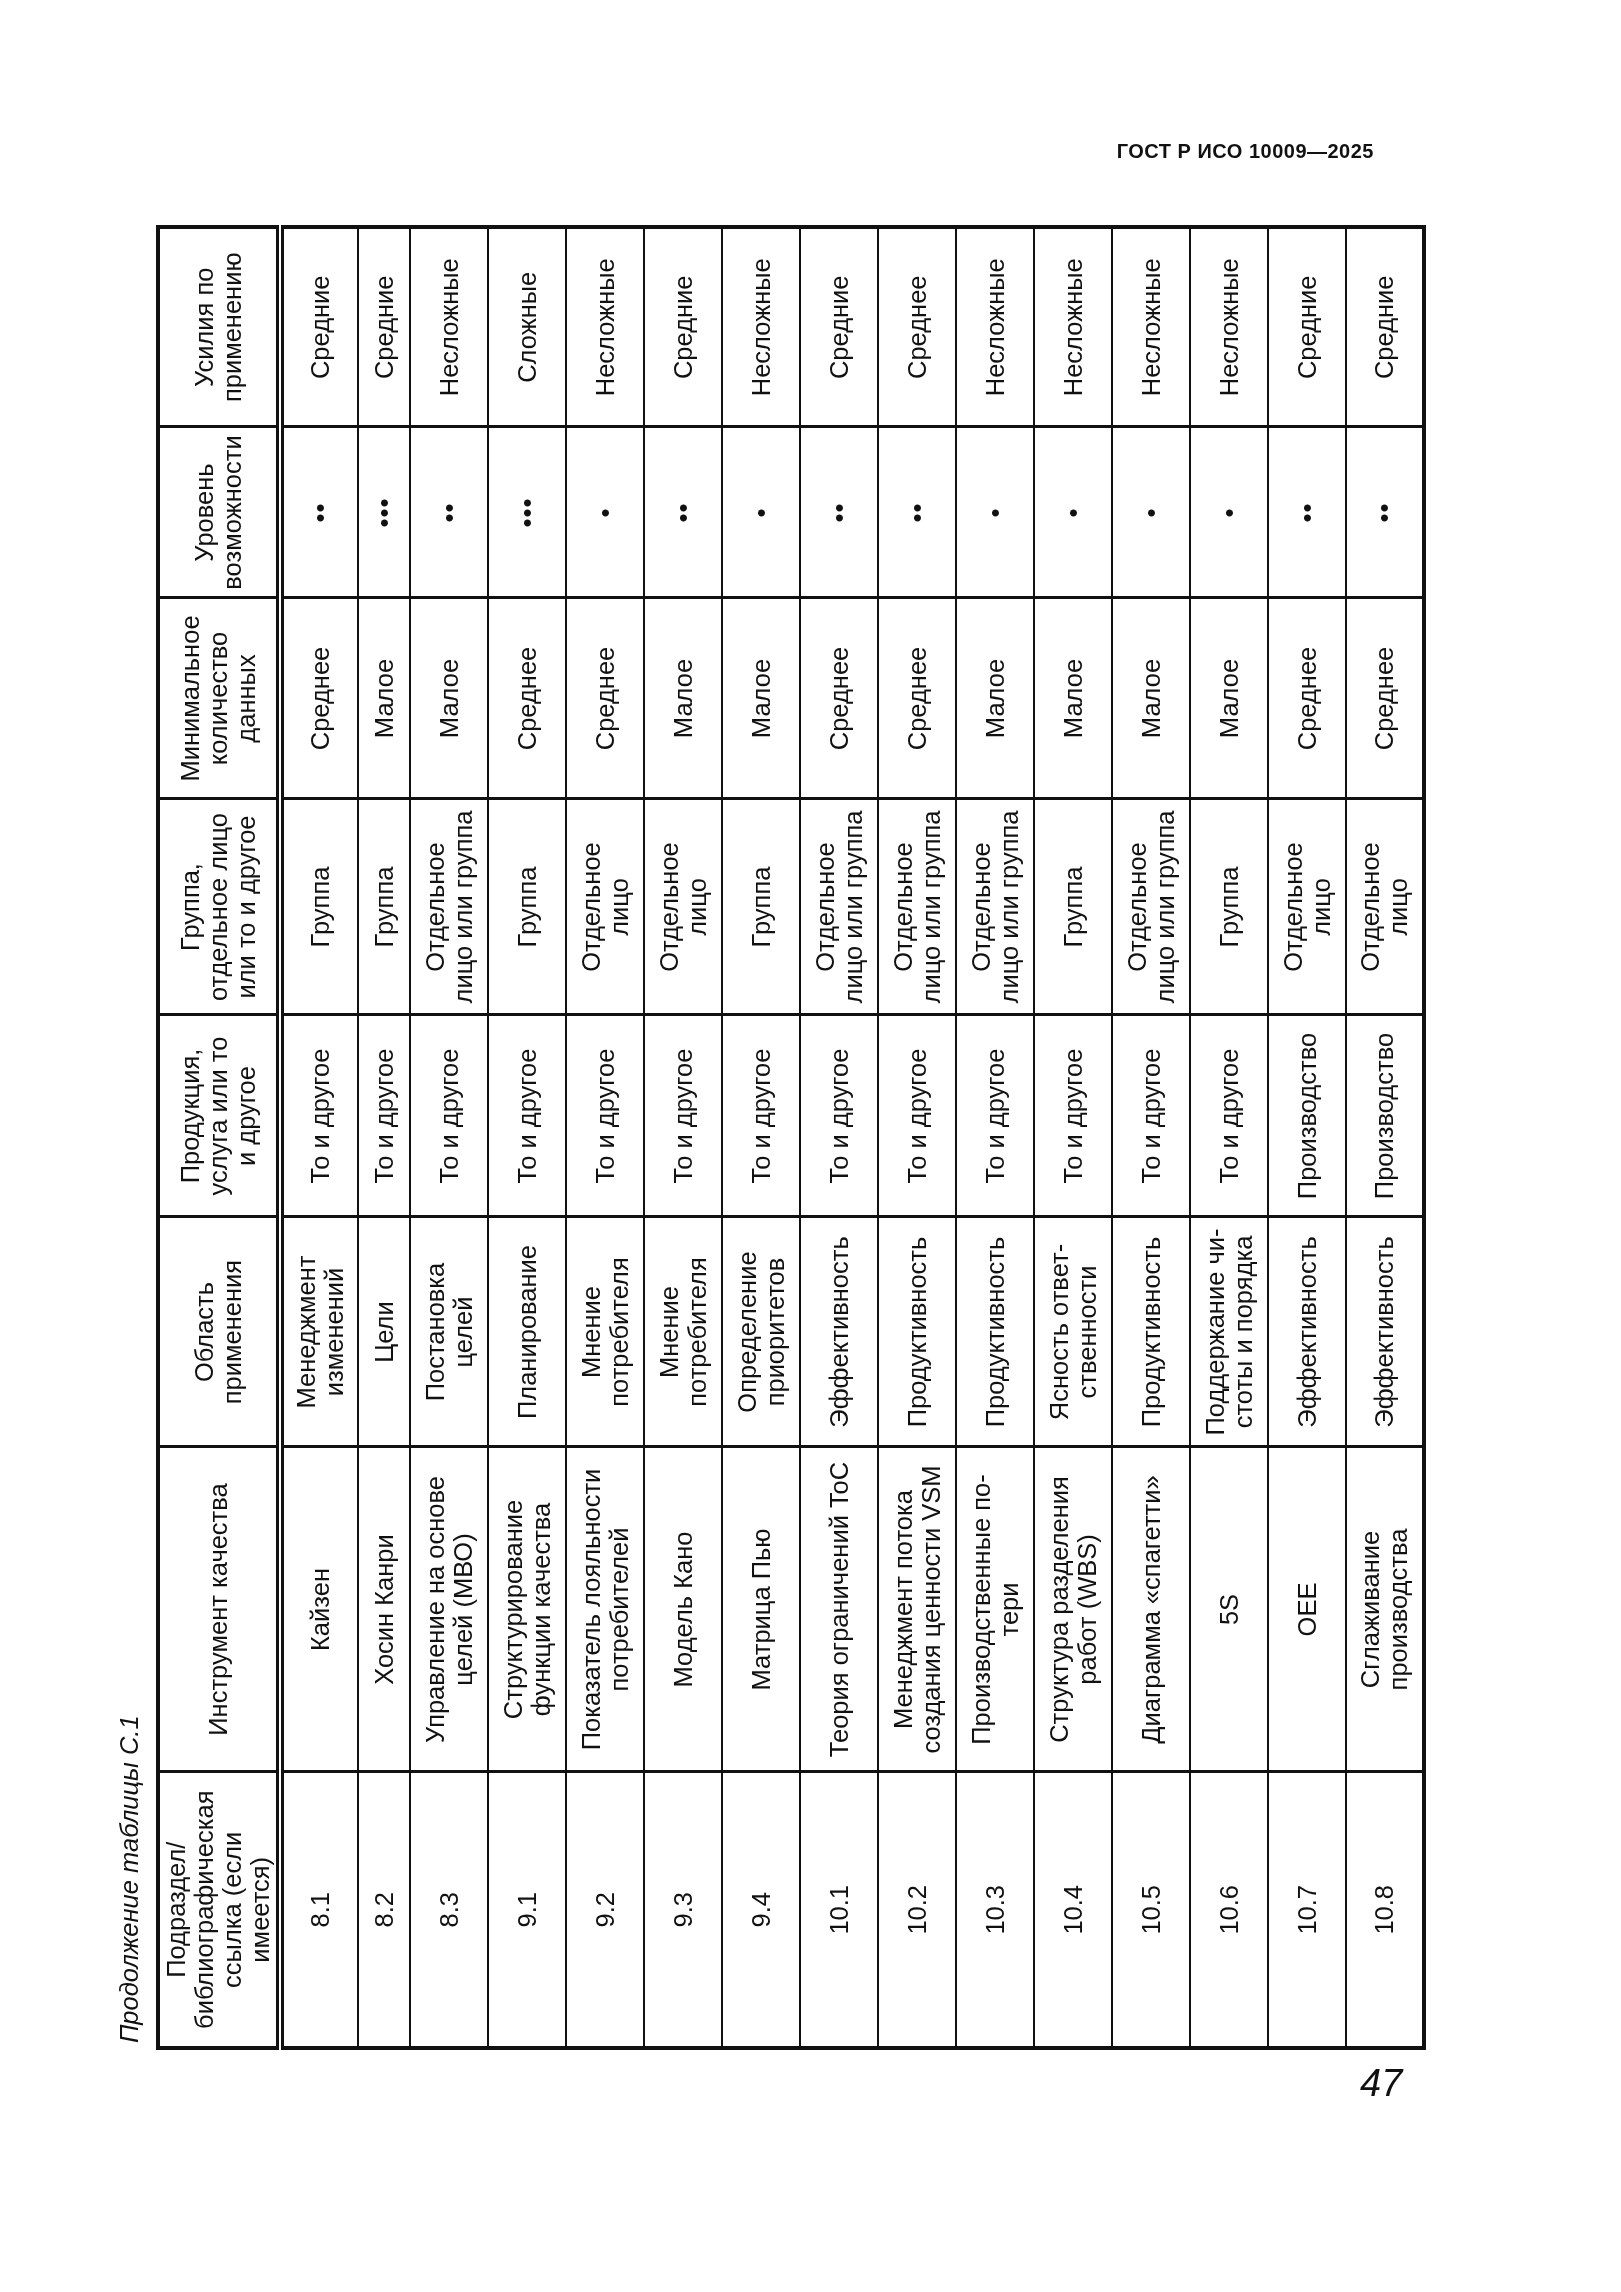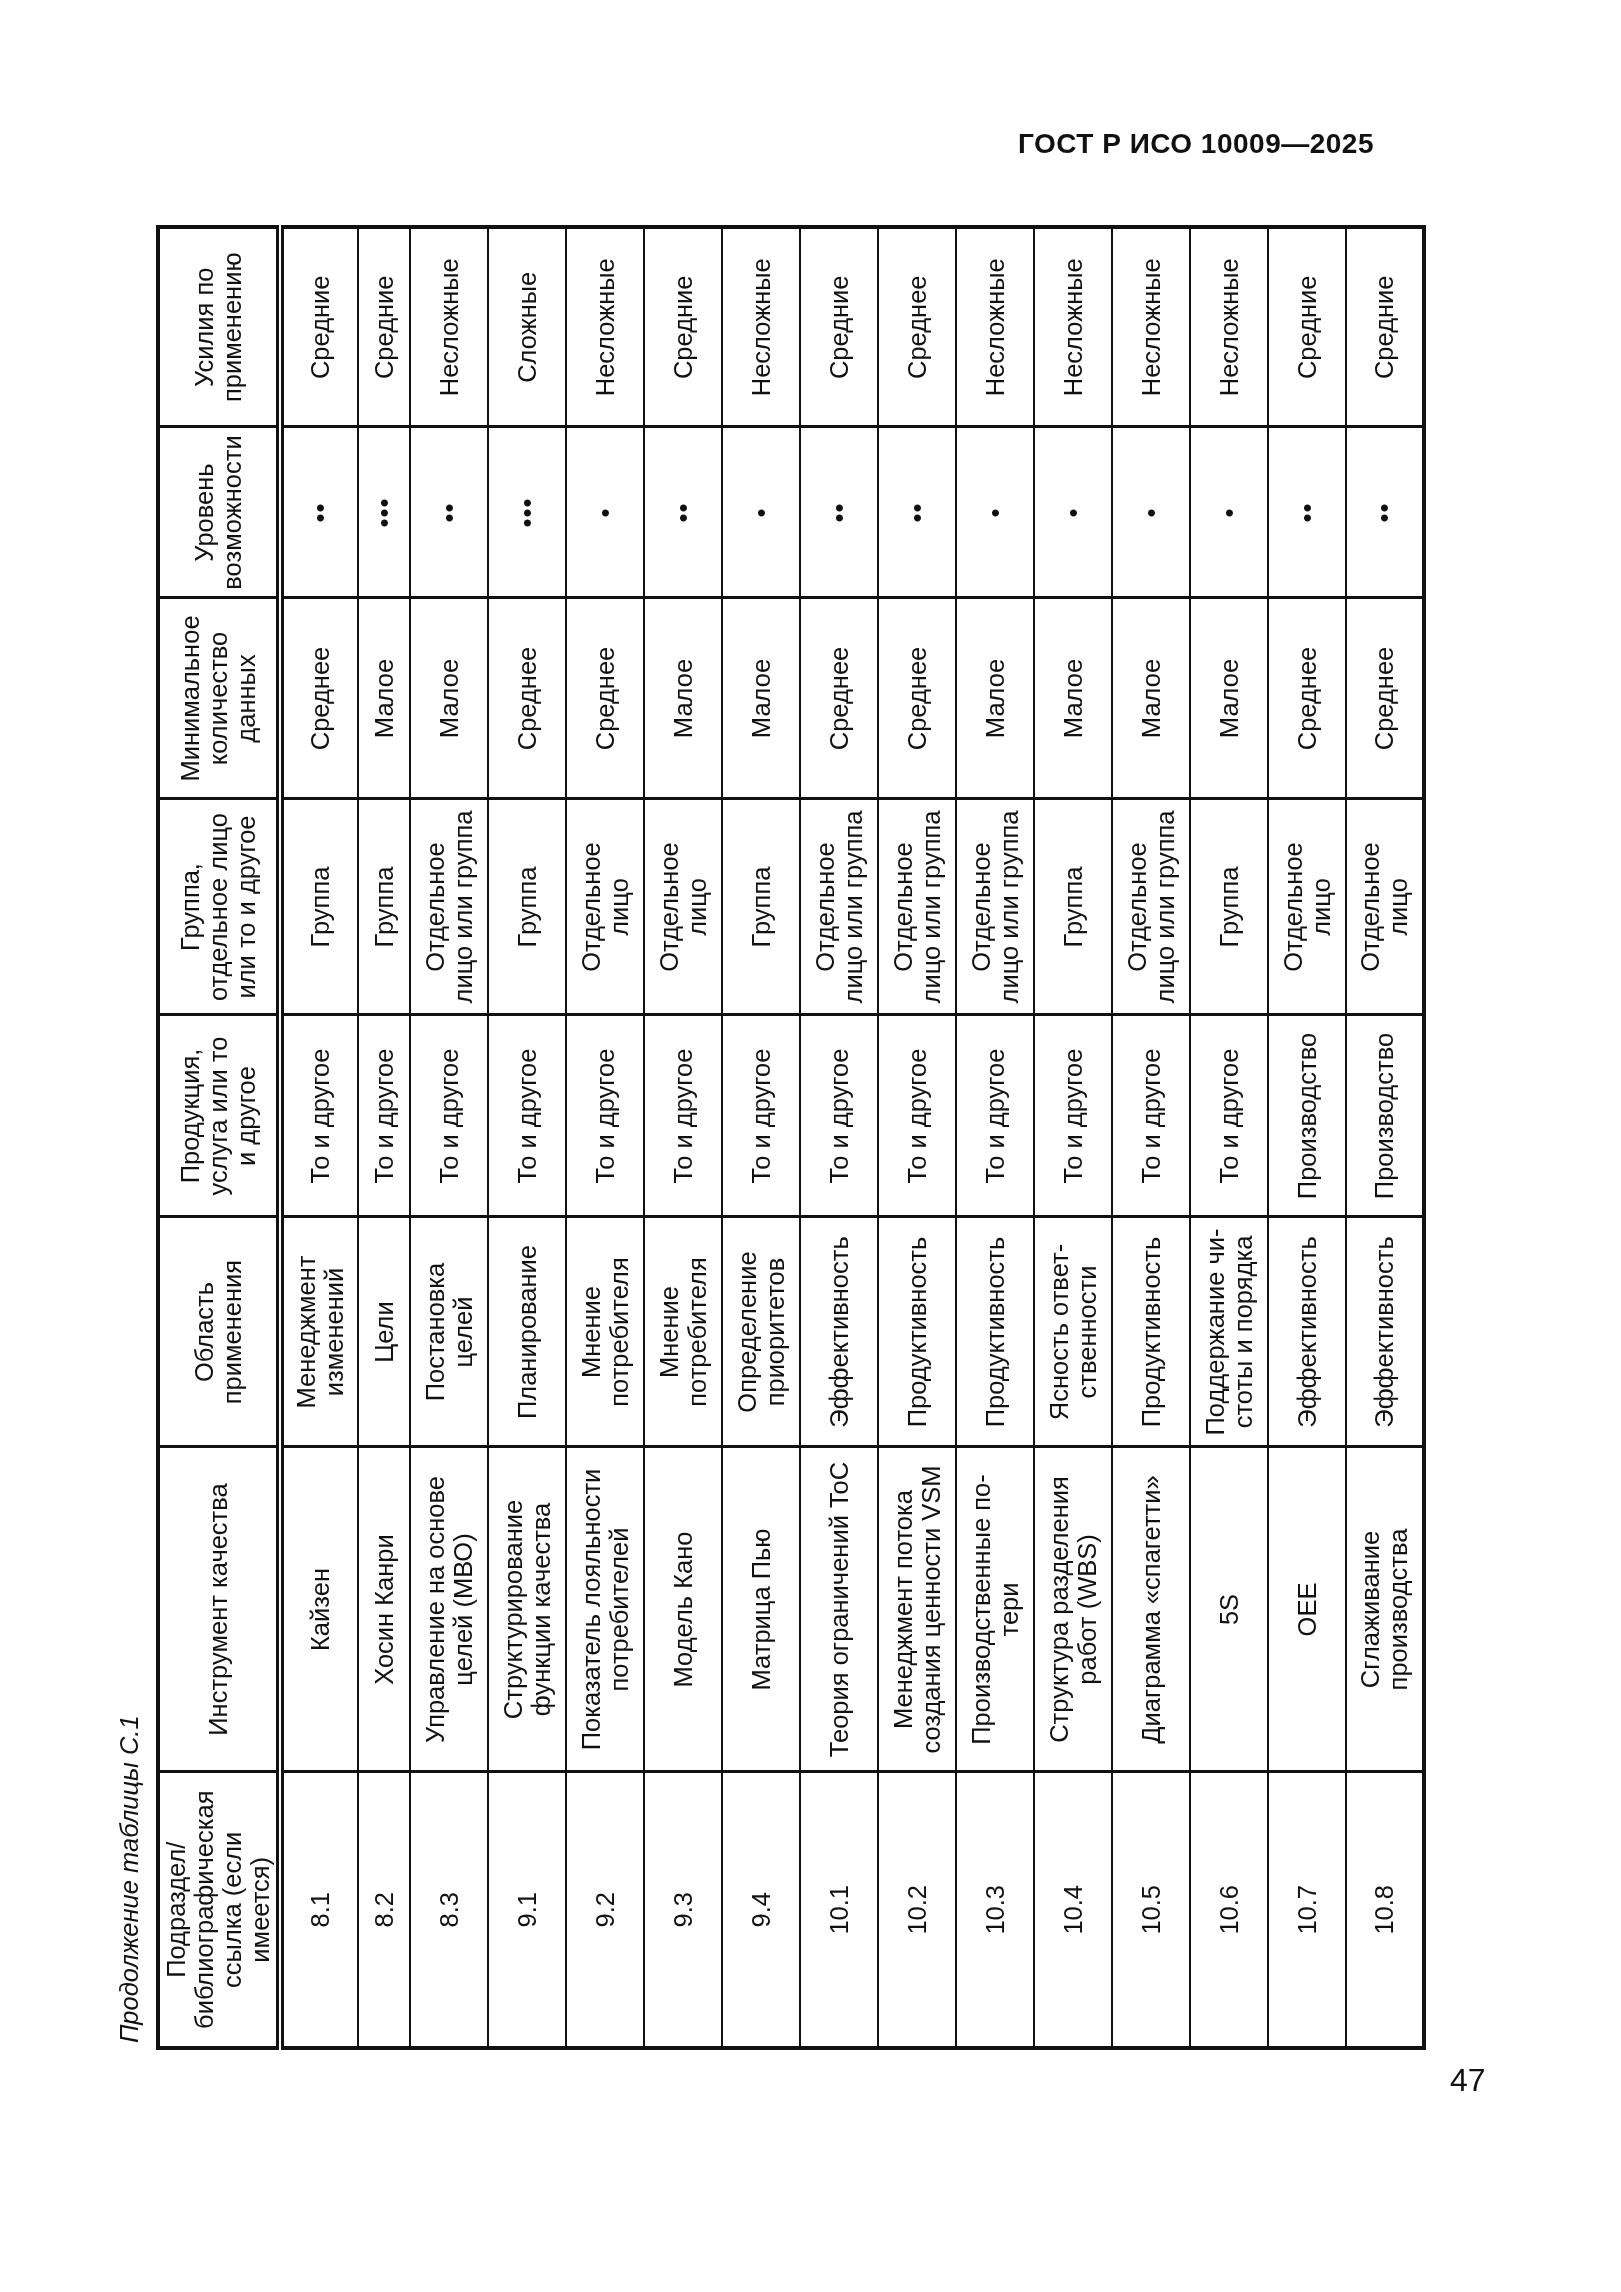--- a/index.html
+++ b/index.html
@@ -8,32 +8,33 @@
     background: #ffffff;
   }
   body {
     position: relative;
     font-family: "Liberation Sans", sans-serif;
     color: #111111;
     overflow: hidden;
   }
   .doc-header {
     position: absolute;
-    top: 128px;
+    top: 140px;
     right: 247px;
-    font-size: 28px;
+    font-size: 20px;
     font-weight: bold;
     letter-spacing: 0.5px;
     white-space: nowrap;
   }
   .page-number {
     position: absolute;
     top: 2062px;
-    left: 1450px;
-    font-size: 32px;
+    left: 1360px;
+    font-size: 38px;
+    font-style: italic;
   }
   
   .rot-wrap {
     position: absolute;
     left: 115px;
     top: 229px;
     width: 0; height: 0;
   }
   .landscape {
     width: 1821px;

